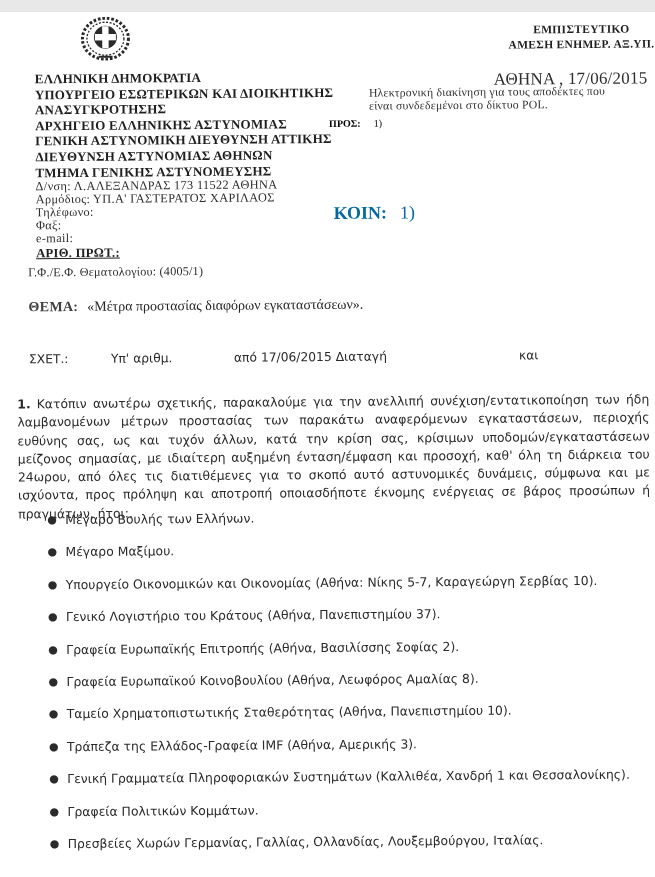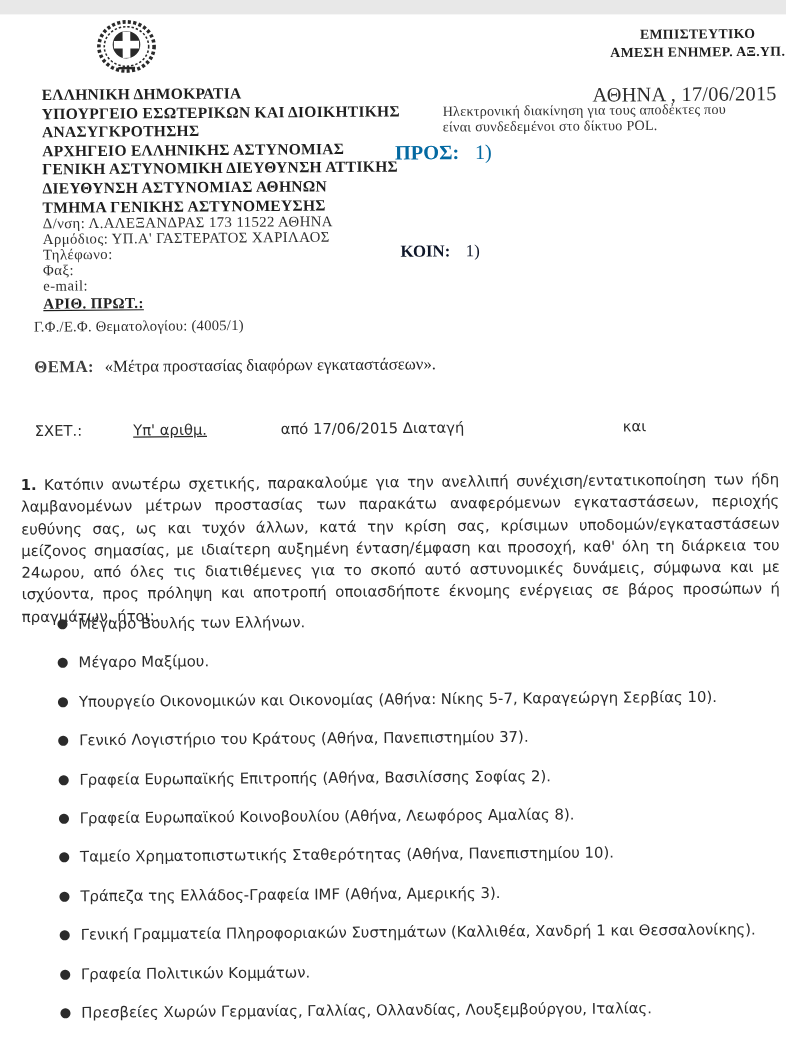--- a/index.html
+++ b/index.html
@@ -21,33 +21,33 @@
   
   .sender{position:absolute;left:38px;top:57px;width:300px;}
   .org-line{font-weight:bold;font-size:13px;line-height:15.6px;letter-spacing:0.2px;color:#1f1f1f;white-space:nowrap;}
   .contact-line{font-size:12.3px;line-height:12.9px;letter-spacing:0.35px;color:#2e2e2e;white-space:nowrap;}
   .protocol{font-weight:bold;font-size:12.6px;line-height:15px;letter-spacing:0.3px;
     text-decoration:underline;color:#1f1f1f;margin-top:1px;}
 
   
   .city-date{position:absolute;left:497px;top:59px;font-size:17px;letter-spacing:0.2px;color:#2e2e2e;white-space:nowrap;}
   .dist-note{position:absolute;left:372px;top:75px;width:240px;font-size:11.8px;line-height:13.4px;letter-spacing:0.2px;color:#333;}
-  .to-line{position:absolute;left:332px;top:106px;font-weight:bold;font-size:17px;color:#0369a1;}
-  .cc-line{position:absolute;left:336px;top:191px;font-weight:bold;font-size:14px;color:#0f172a;}
+  .to-line{position:absolute;left:332px;top:106px;font-weight:bold;font-size:10px;color:#000000;}
+  .cc-line{position:absolute;left:336px;top:191px;font-weight:bold;font-size:18px;color:#0369a1;}
   .to-line .val,.cc-line .val{font-weight:normal;margin-left:13px;}
 
   
   .file-ref{position:absolute;left:30px;top:251px;font-size:12.2px;letter-spacing:0.2px;color:#2e2e2e;}
   .subject{position:absolute;left:30px;top:285px;font-size:14px;color:#262626;}
   .subject .lbl{font-weight:bold;letter-spacing:0.3px;margin-right:9px;color:#404040;}
   .related{position:absolute;left:30px;top:338px;width:600px;height:20px;
     font-family:"DejaVu Sans", sans-serif;font-size:12.3px;color:#2b2b2b;}
   .related span{position:absolute;top:0;white-space:nowrap;}
   .related .lbl{left:0;font-weight:normal;}
-  .related .p1{left:82px;text-decoration:underline;}
+  .related .p1{left:82px;}
   .related .p2{left:205px;}
   .related .p3{left:490px;}
 
   
   .body-par{position:absolute;left:18px;top:381px;width:632px;
     font-family:"DejaVu Sans", sans-serif;font-size:12.4px;line-height:18.3px;
     text-align:justify;color:#2b2b2b;}
   .body-par .num{font-weight:bold;margin-right:6px;}
 
   .facilities{position:absolute;left:47px;top:497px;width:600px;margin:0;padding:0;list-style:none;

